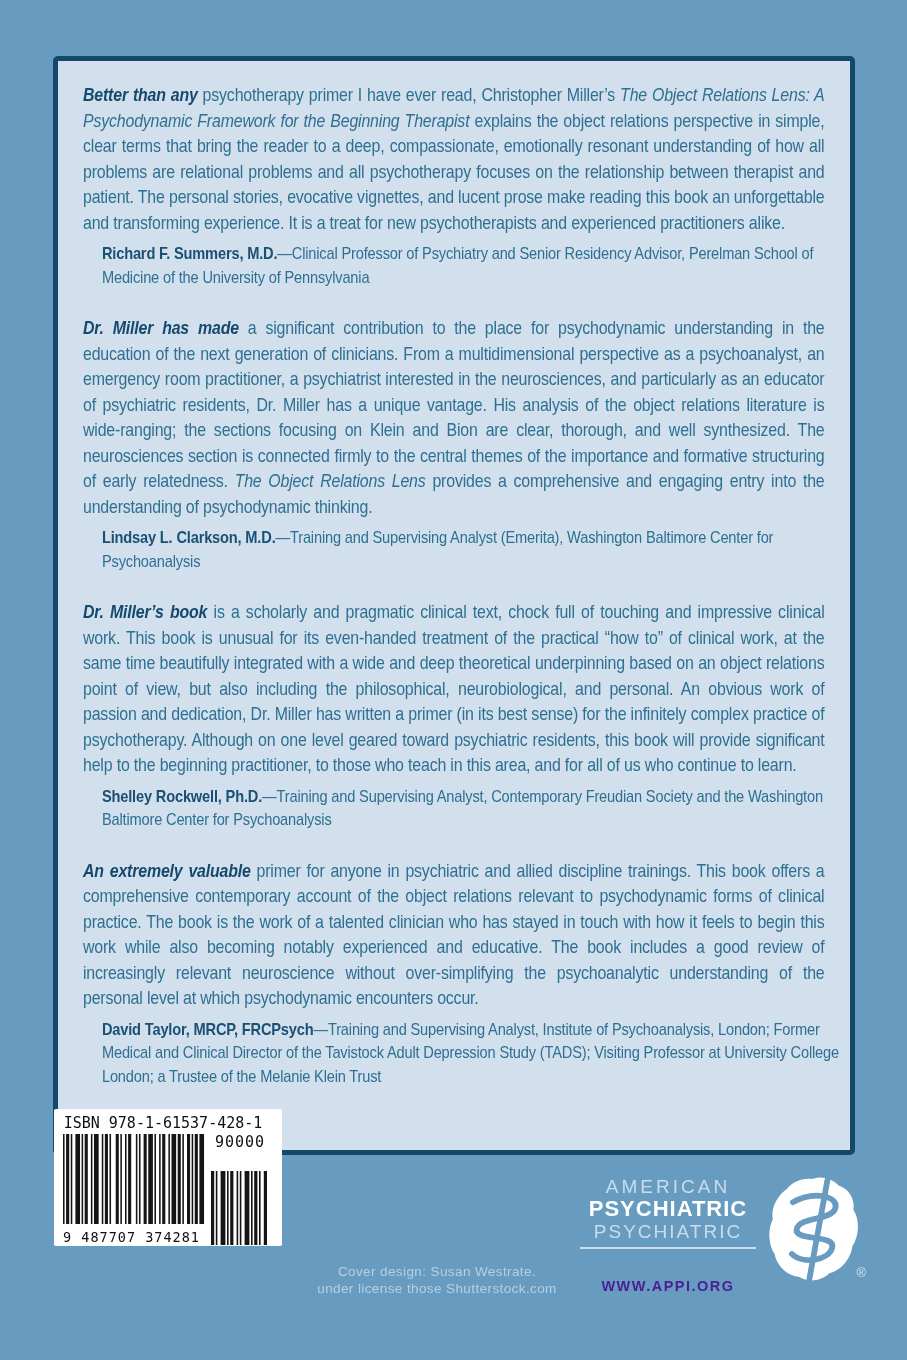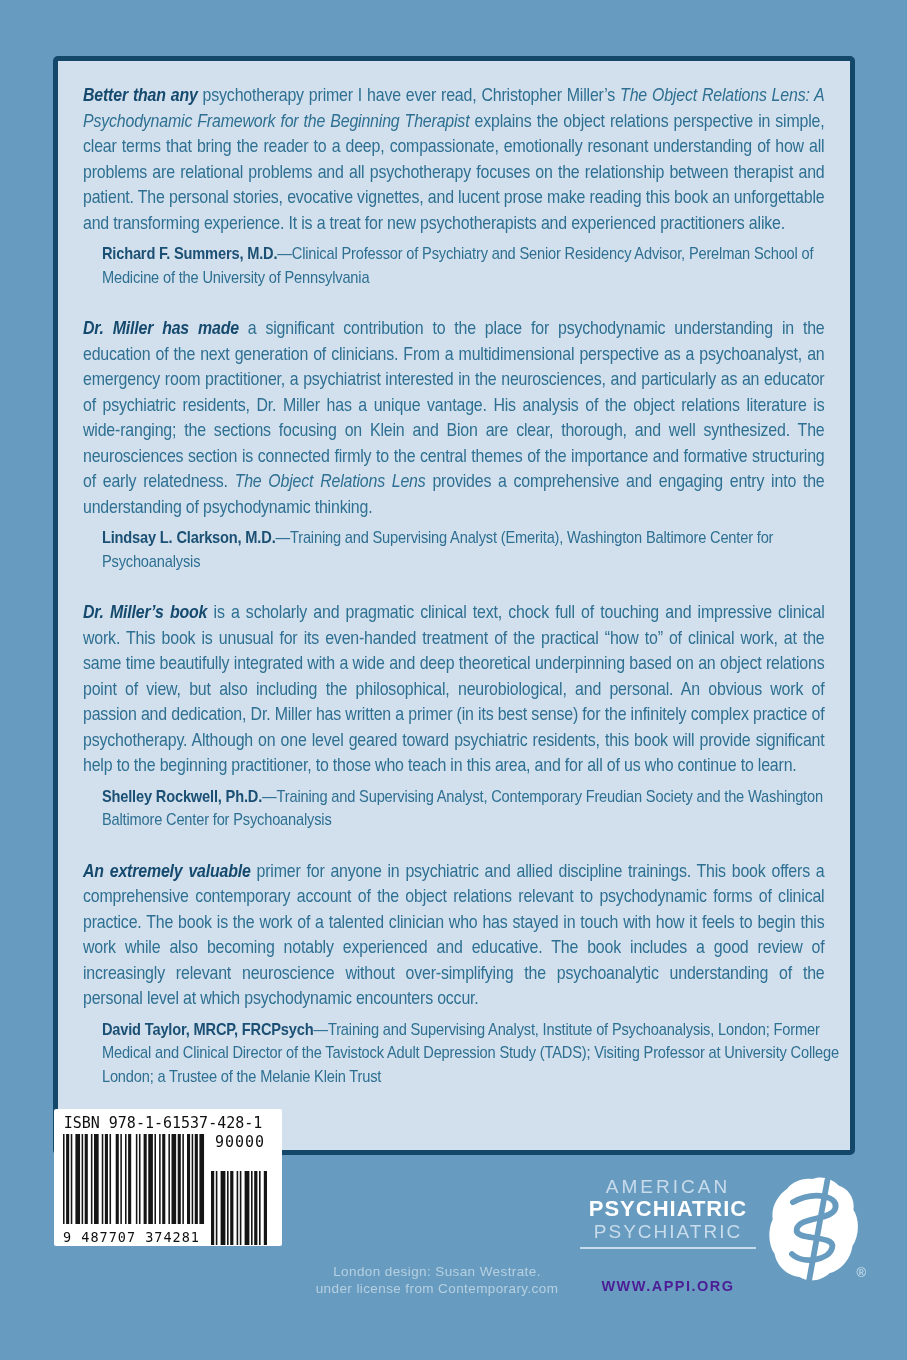--- a/index.html
+++ b/index.html
@@ -146,22 +146,22 @@
             <rect x="40.00" y="0" width="1.60" height="74" fill="#151515"></rect>
             <rect x="43.20" y="0" width="3.20" height="74" fill="#151515"></rect>
             <rect x="48.00" y="0" width="1.60" height="74" fill="#151515"></rect>
             <rect x="52.80" y="0" width="3.20" height="74" fill="#151515"></rect>
           </svg>
       </div>
     </div>
   </div>
 
   <div class="credits">
-    <div>London design: Susan Westrate.</div>
-    <div>under license from Contemporary.com</div>
+    <div>Cover design: Susan Westrate.</div>
+    <div>under license those Shutterstock.com</div>
   </div>
 
   <div class="publisher">
     <div class="pub-american">AMERICAN</div>
     <div class="pub-psychiatric">PSYCHIATRIC</div>
     <div class="pub-association">PSYCHIATRIC</div>
     <div class="pub-divider"></div>
     <div class="pub-website">WWW.APPI.ORG</div>
   </div>
 

